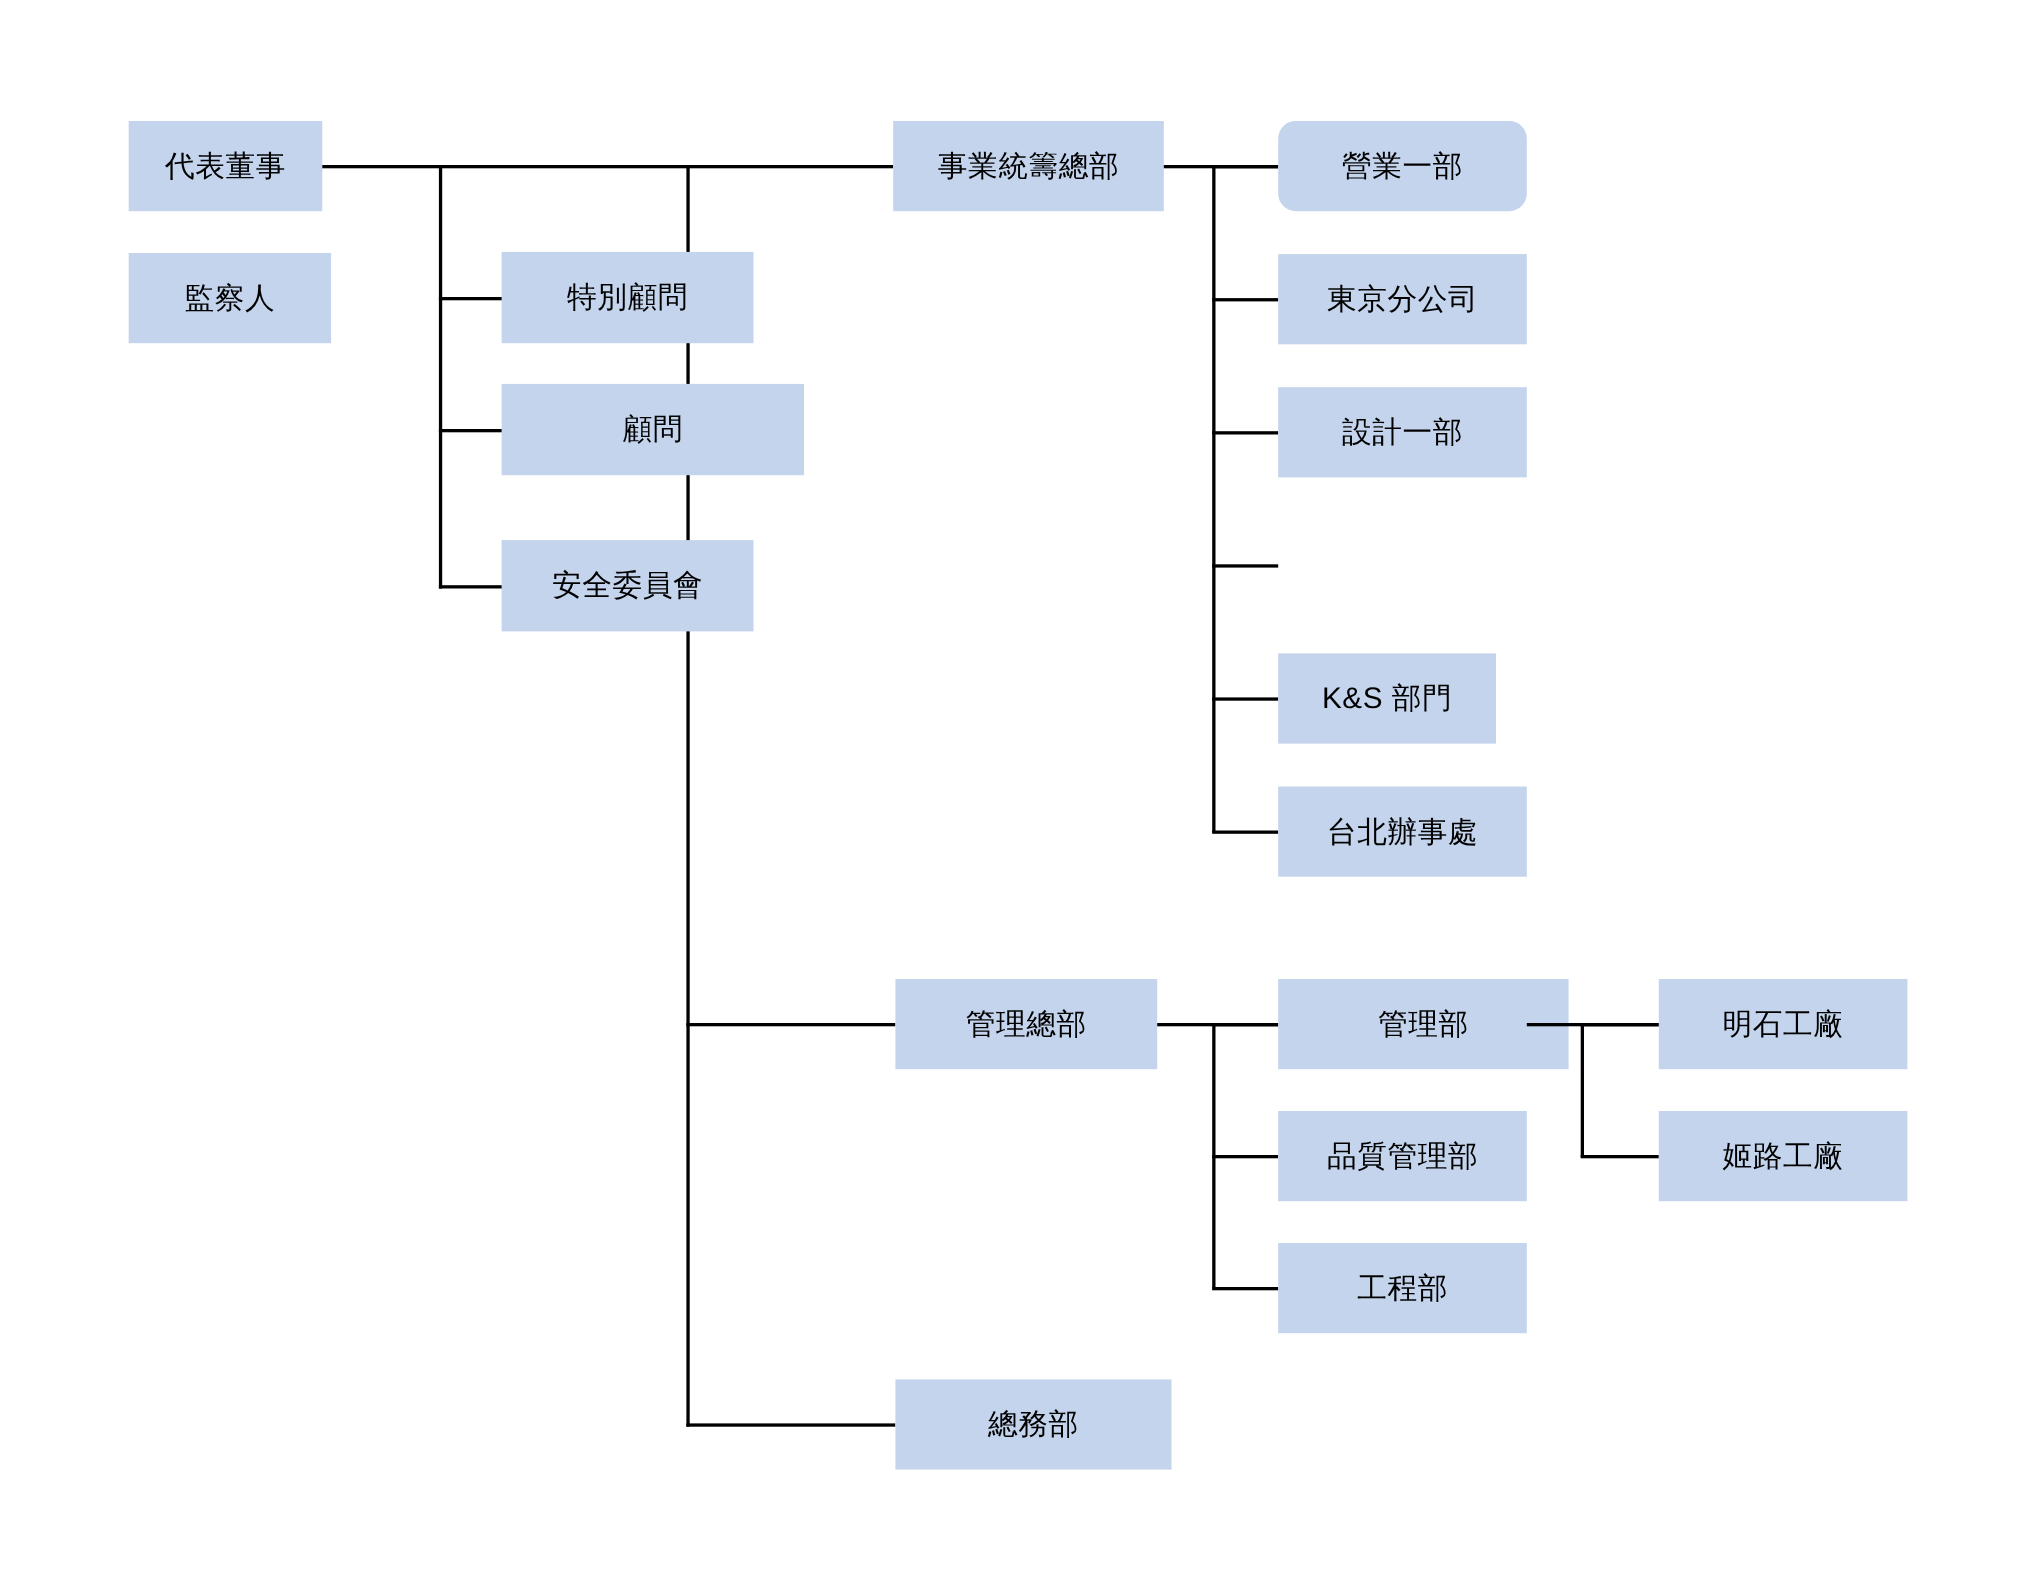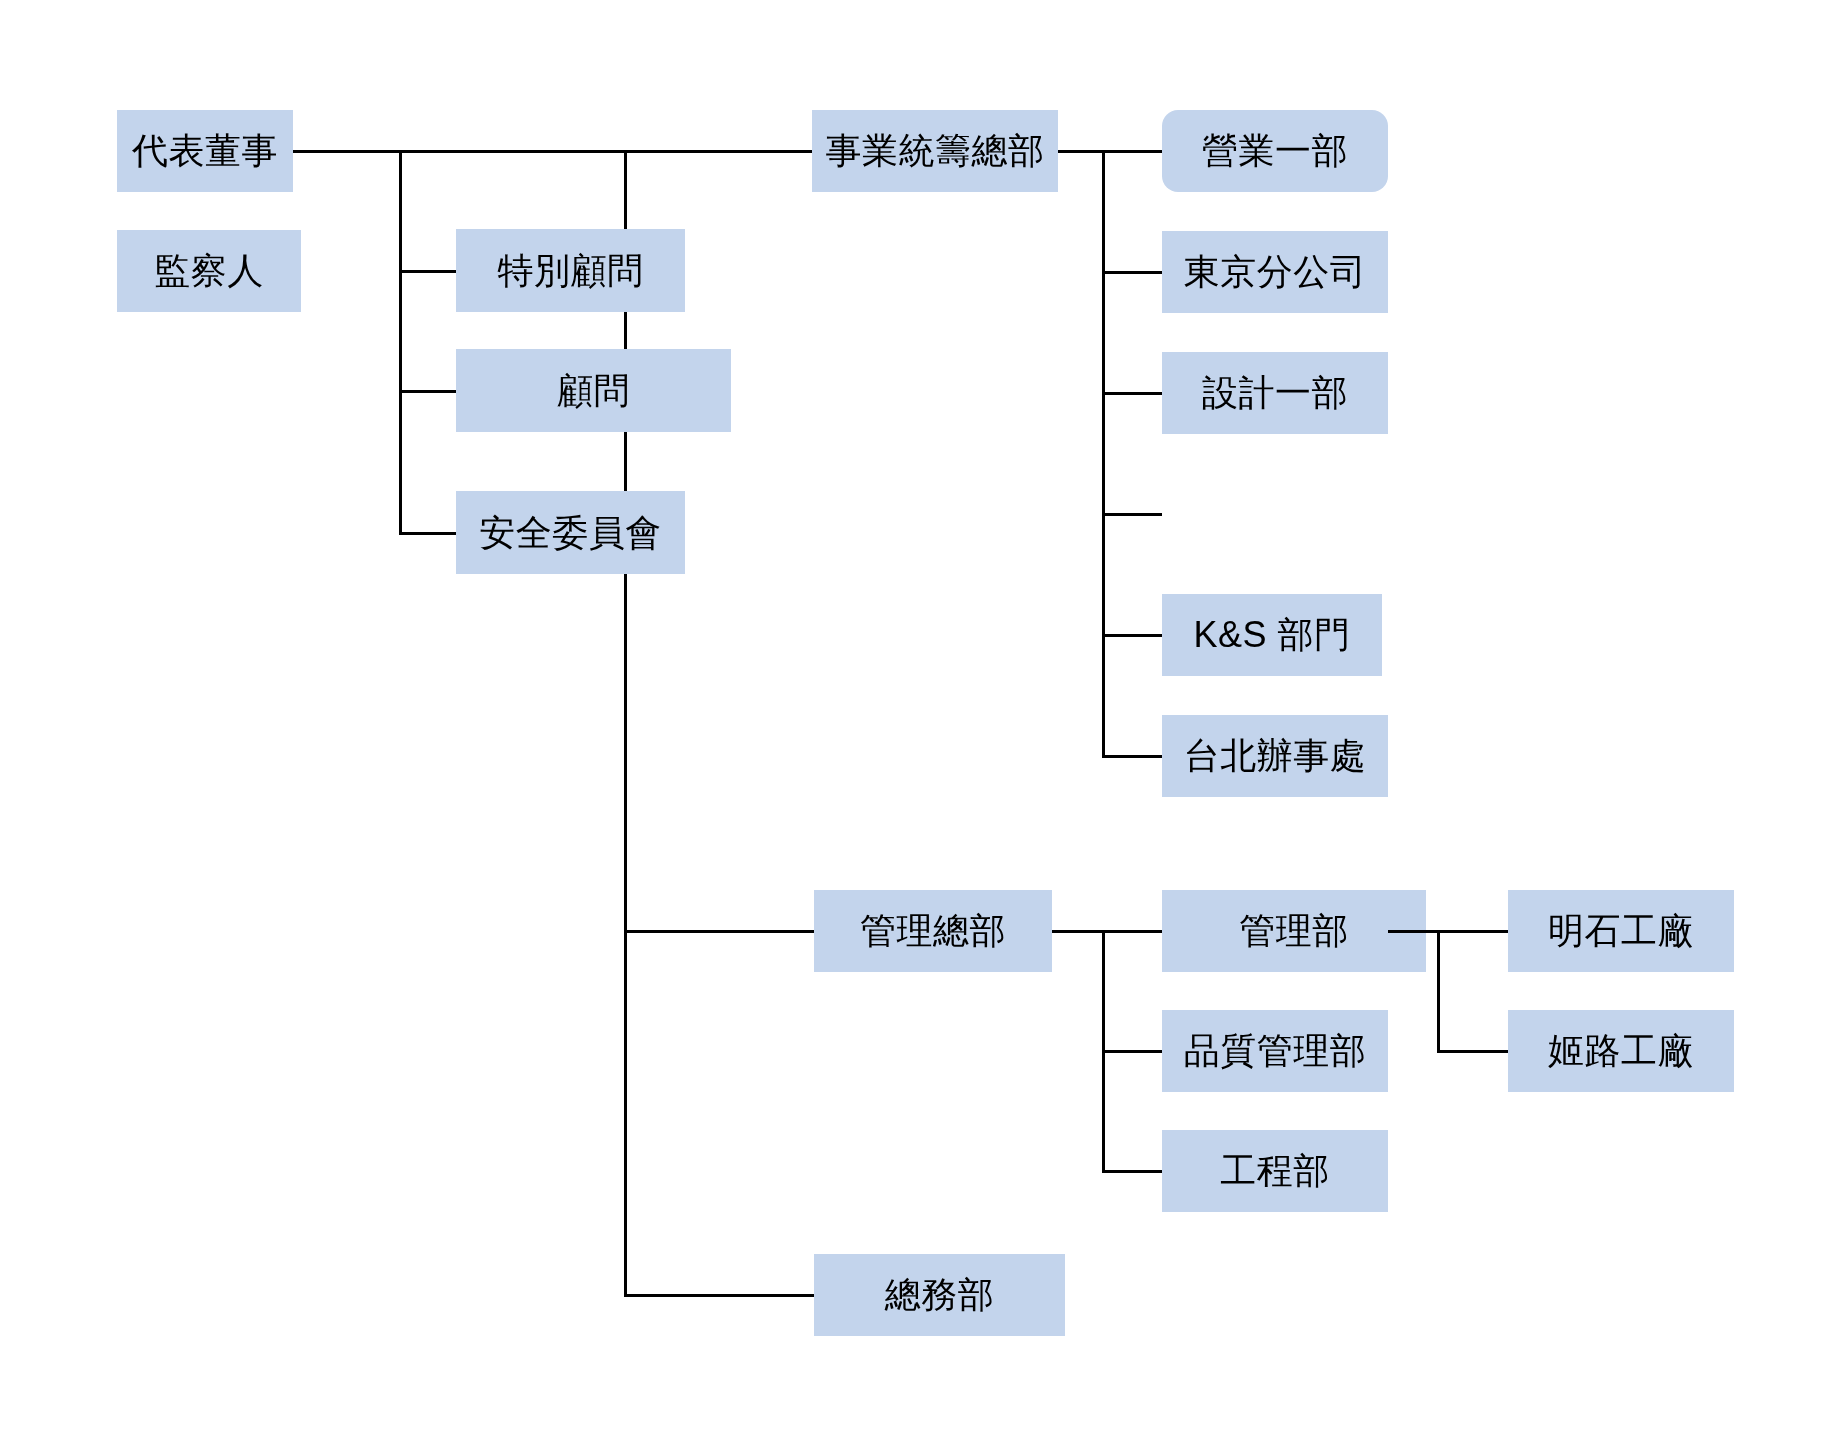--- a/index.html
+++ b/index.html
@@ -19,21 +19,21 @@
   }
   .node {
     position: absolute;
     box-sizing: border-box;
     background: #c3d4ec;
     color: #000000;
     display: flex;
     align-items: center;
     justify-content: center;
     text-align: center;
-    font-size: 36px;
+    font-size: 27px;
     line-height: 1.22;
     letter-spacing: 0.5px;
     white-space: pre-line;
     padding: 12px 6px;
   }
   .connector {
     position: absolute;
     background: #000000;
   }
   .h-line { height: 3px; }
@@ -71,21 +71,21 @@
   <div class="connector h-line" style="left:1102px; top:150px; width:60px;"></div>
   <div class="connector h-line" style="left:1102px; top:271px; width:60px;"></div>
   <div class="connector h-line" style="left:1102px; top:392px; width:60px;"></div>
   <div class="connector h-line" style="left:1102px; top:513px; width:60px;"></div>
   <div class="connector h-line" style="left:1102px; top:634px; width:60px;"></div>
   <div class="connector h-line" style="left:1102px; top:755px; width:60px;"></div>
 
   <div class="node" style="left:1162px; top:110px; width:226px; height:82px;border-radius:16px;">營業一部</div>
   <div class="node" style="left:1162px; top:231px; width:226px; height:82px;">東京分公司</div>
   <div class="node" style="left:1162px; top:352px; width:226px; height:82px;">設計一部</div>
-  <div class="node" style="left:1162px; top:594px; width:220px; height:82px;">K&amp;S 部門</div>
+  <div class="node" style="left:1162px; top:594px; width:198px; height:82px;">K&amp;S 部門</div>
   <div class="node" style="left:1162px; top:715px; width:226px; height:82px;">台北辦事處</div>
 
   <div class="connector h-line" style="left:624px; top:930px; width:190px;"></div>
   <div class="node" style="left:814px; top:890px; width:238px; height:82px;">管理總部</div>
 
   <div class="connector h-line" style="left:1052px; top:930px; width:110px;"></div>
   <div class="connector v-line" style="left:1102px; top:930px; height:242px;"></div>
 
   <div class="connector h-line" style="left:1102px; top:930px; width:60px;"></div>
   <div class="connector h-line" style="left:1102px; top:1050px; width:60px;"></div>

